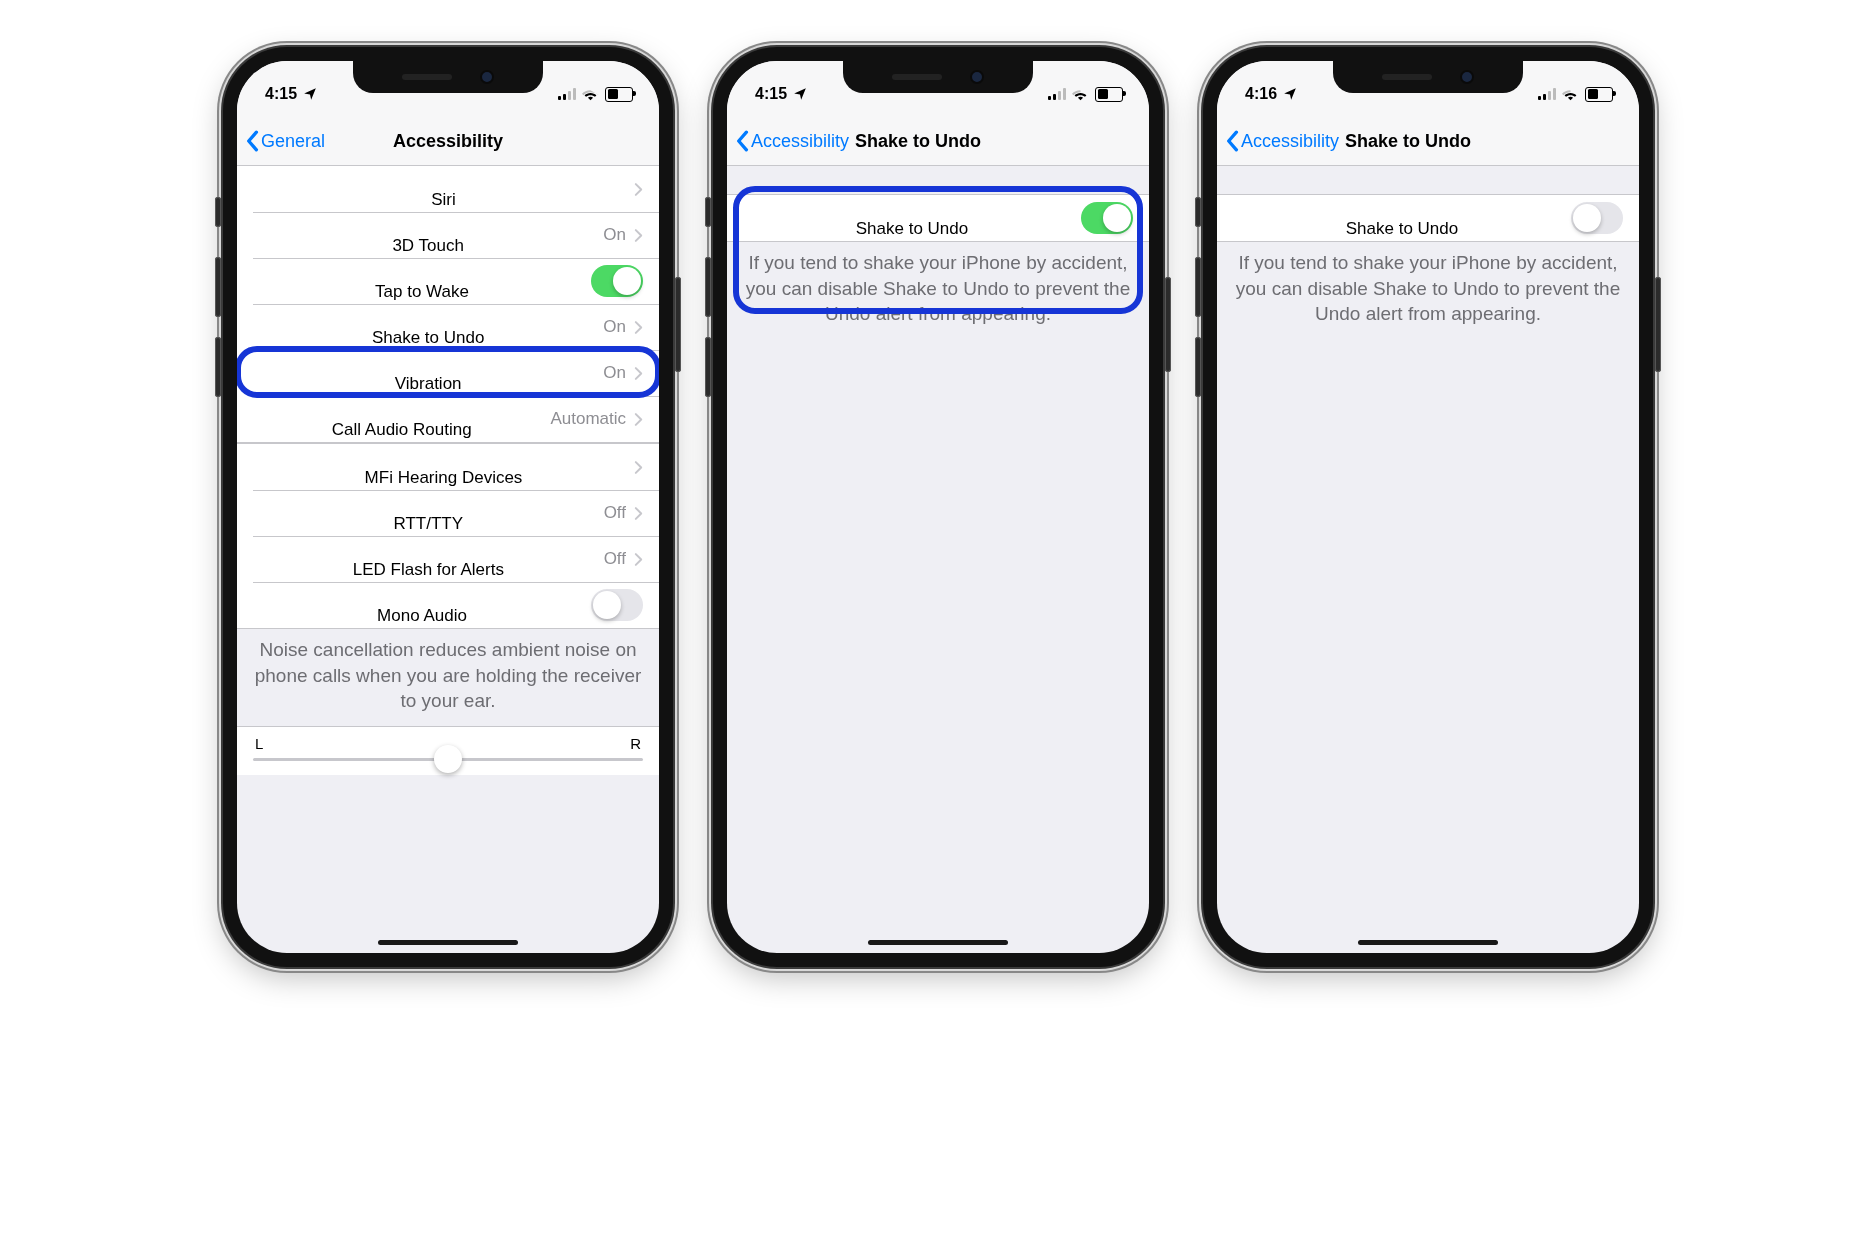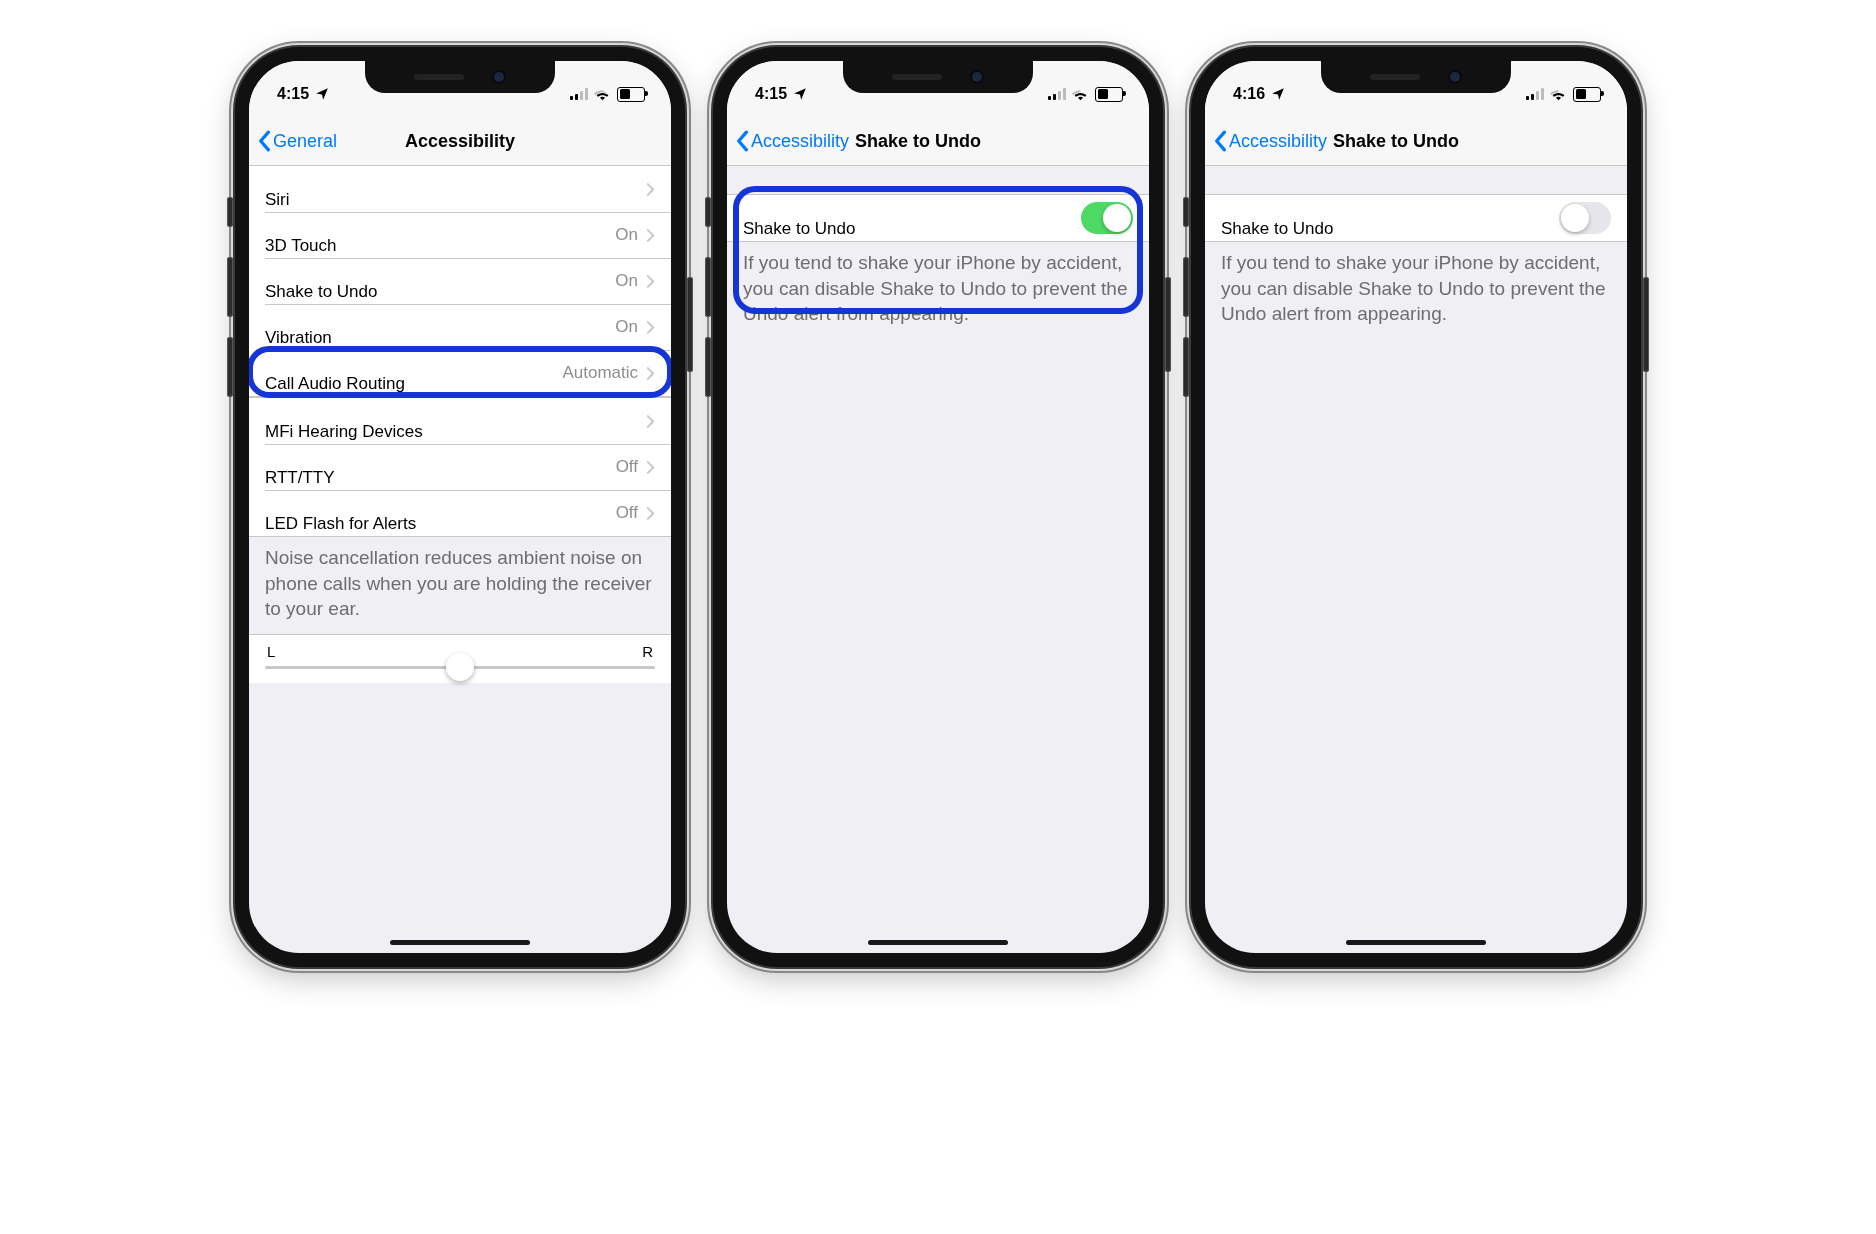--- a/index.html
+++ b/index.html
@@ -8,23 +8,24 @@
     background: #fff;
     font-family: -apple-system, "Helvetica Neue", Helvetica, Arial, sans-serif;
     -webkit-font-smoothing: antialiased;
   }
   .stage {
     width: 1876px;
     height: 1014px;
     display: flex;
     justify-content: center;
     align-items: center;
-    gap: 28px;
+    gap: 40px;
     box-sizing: border-box;
     padding: 20px;
+    text-align: center;
   }
 
   
   .phone {
     width: 450px;
     height: 920px;
     background: #111;
     border-radius: 64px;
     padding: 14px;
     box-sizing: border-box;
@@ -222,20 +223,26 @@
           <div class="row">
             <span class="label">3D Touch</span>
             <span class="value">On</span>
             <span class="chev">
                 <svg viewBox="0 0 10 16" fill="none" stroke="#c7c7cc" stroke-width="2.2" stroke-linecap="round" stroke-linejoin="round">
                   <polyline points="2,2 8,8 2,14"></polyline>
                 </svg>
               </span>
           </div>
           <div class="row">
+            <span class="label">Tap to Wake</span>
+            <span class="toggle on">
+                <span class="knob"></span>
+              </span>
+          </div>
+          <div class="row">
             <span class="label">Shake to Undo</span>
             <span class="value">On</span>
             <span class="chev">
                 <svg viewBox="0 0 10 16" fill="none" stroke="#c7c7cc" stroke-width="2.2" stroke-linecap="round" stroke-linejoin="round">
                   <polyline points="2,2 8,8 2,14"></polyline>
                 </svg>
               </span>
           </div>
           <div class="row">
             <span class="label">Vibration</span>
@@ -277,20 +284,26 @@
                 </svg>
               </span>
           </div>
           <div class="row">
             <span class="label">LED Flash for Alerts</span>
             <span class="value">Off</span>
             <span class="chev">
                 <svg viewBox="0 0 10 16" fill="none" stroke="#c7c7cc" stroke-width="2.2" stroke-linecap="round" stroke-linejoin="round">
                   <polyline points="2,2 8,8 2,14"></polyline>
                 </svg>
+              </span>
+          </div>
+          <div class="row">
+            <span class="label">Mono Audio</span>
+            <span class="toggle">
+                <span class="knob"></span>
               </span>
           </div>
         </div>
         <div class="section-footer">Noise cancellation reduces ambient noise on phone calls when you are holding the receiver to your ear.</div>
 
         <div class="balance" style="border-top:1px solid #c7c7cb;">
           <div class="lr">
             <span>L</span>
             <span>R</span>
           </div>

